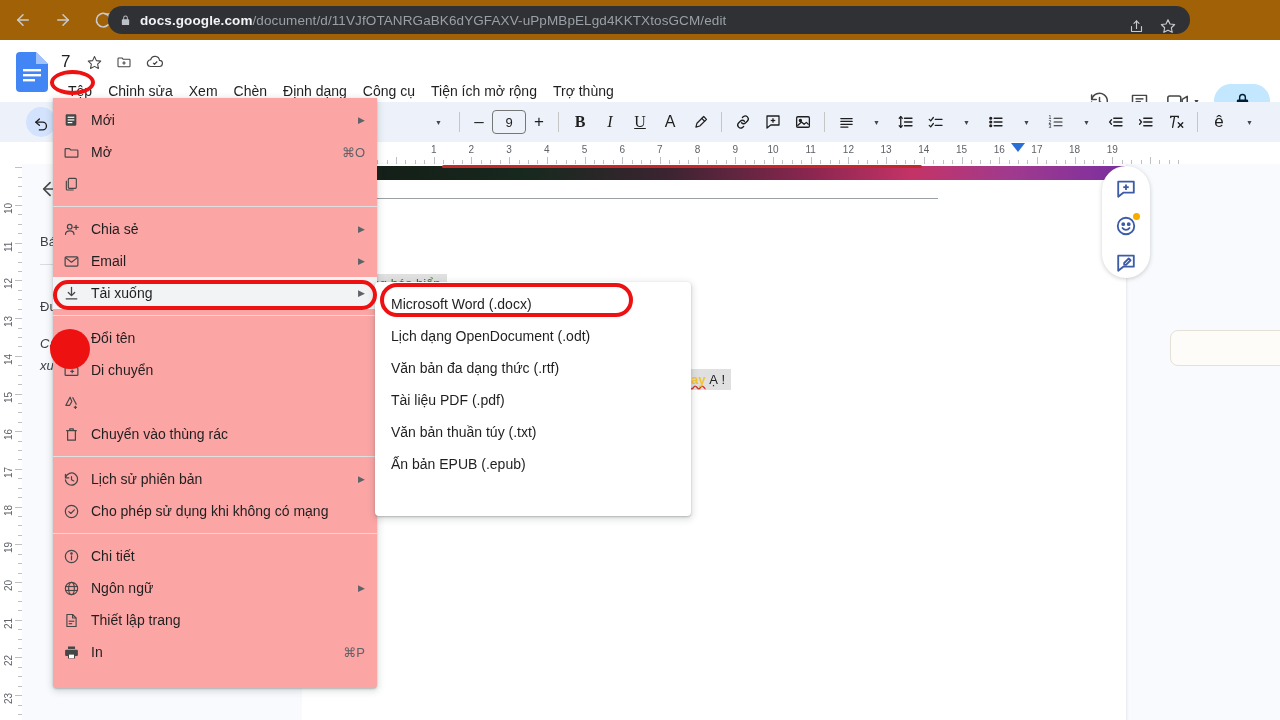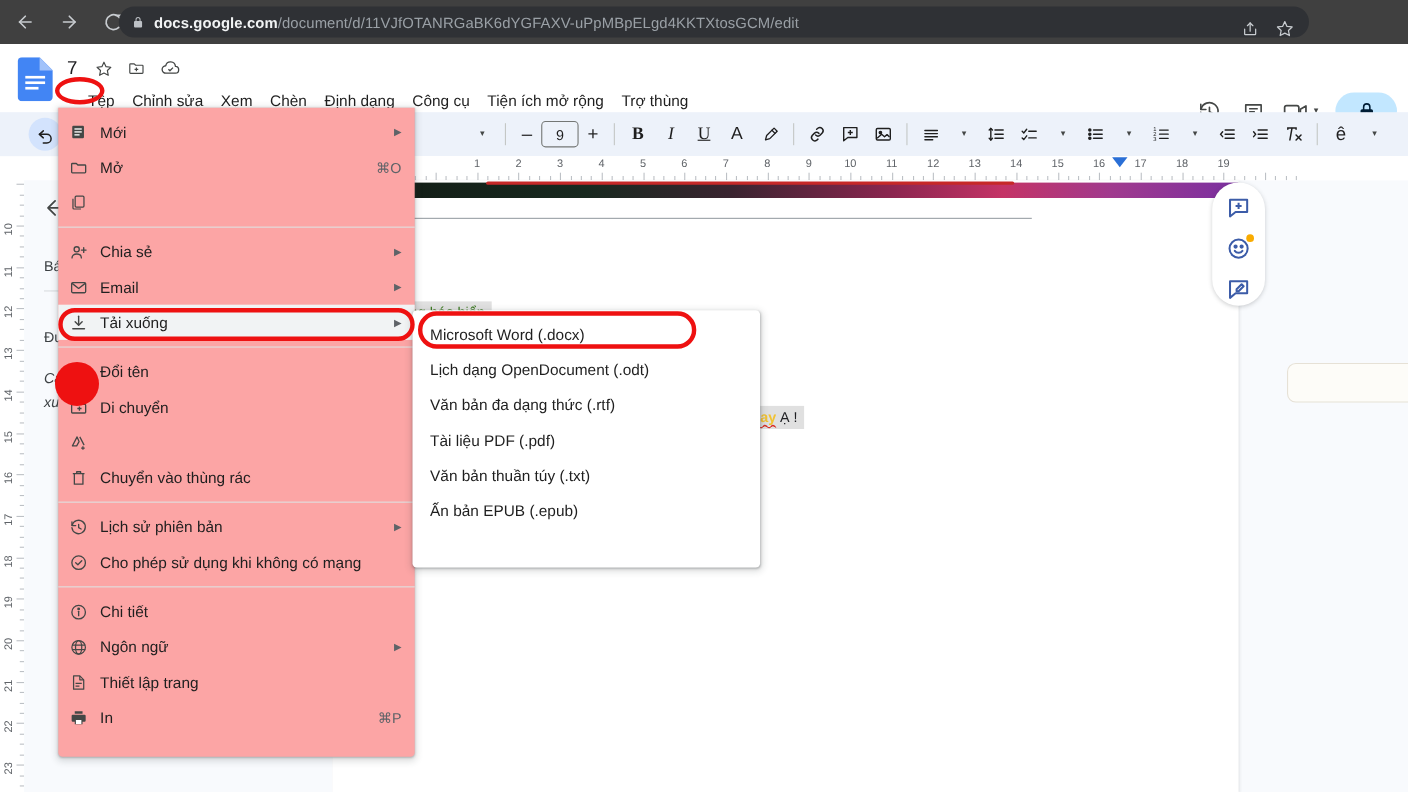--- a/index.html
+++ b/index.html
@@ -7,21 +7,21 @@
     width: 1280px; height: 720px;
     font-family: "Liberation Sans", sans-serif;
     overflow: hidden;
     background: #ffffff;
   }
   #app { position: relative; width: 1280px; height: 720px; }
 
   
   .browser-bar {
     position: absolute; top: 0; left: 0; width: 1280px; height: 40px;
-    background: #404040; display: flex; align-items: center;
+    background: #a16207; display: flex; align-items: center;
   }
   .nav-btn {
     width: 34px; height: 34px; margin-left: 6px;
     display: flex; align-items: center; justify-content: center;
     border-radius: 50%; color: #c8ccd0;
   }
   .nav-btn svg { display: block; }
   .omnibox {
     position: absolute; left: 108px; top: 6px; width: 1082px; height: 28px;
     background: #2f3135; border-radius: 14px;
@@ -43,21 +43,21 @@
   .docs-header {
     position: absolute; top: 40px; left: 0; width: 1280px; height: 62px;
     background: #ffffff;
   }
   .docs-logo { position: absolute; left: 16px; top: 12px; width: 34px; height: 40px; }
   .title-row { position: absolute; left: 58px; top: 8px; display: flex; align-items: center; gap: 14px; height: 28px; }
   .doc-title { font-size: 17px; color: #202124; padding: 1px 3px; }
   .title-ico { color: #444746; display: flex; align-items: center; }
   .menu-row { position: absolute; left: 58px; top: 40px; display: flex; align-items: center; gap: 0px; height: 22px; }
   .menu-item { font-size: 14px; color: #1f1f1f; padding: 2px 8px; border-radius: 4px; white-space: nowrap; }
-  .menu-item.first { margin-left: 14px; }
+  .menu-item.first { margin-left: 2px; }
 
   .hdr-right { position: absolute; right: 10px; top: 44px; display: flex; align-items: center; gap: 6px; }
   .hdr-ic { width: 34px; height: 34px; display: flex; align-items: center; justify-content: center; color: #444746; }
   .meet-btn { display: flex; align-items: center; gap: 2px; color:#444746; padding: 0 4px; }
   .lock-chip {
     width: 56px; height: 34px; border-radius: 17px; background: #c2e7ff;
     display: flex; align-items: center; justify-content: center; color: #001d35;
     margin-left: 4px;
   }
 

